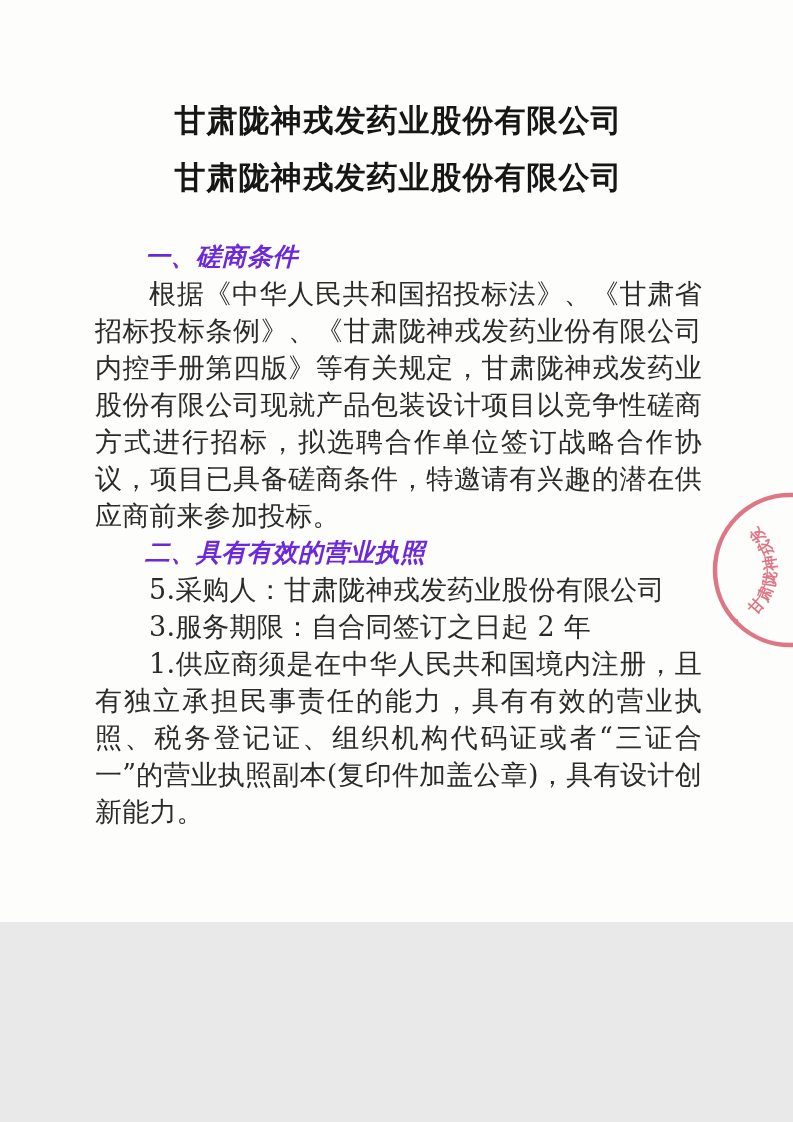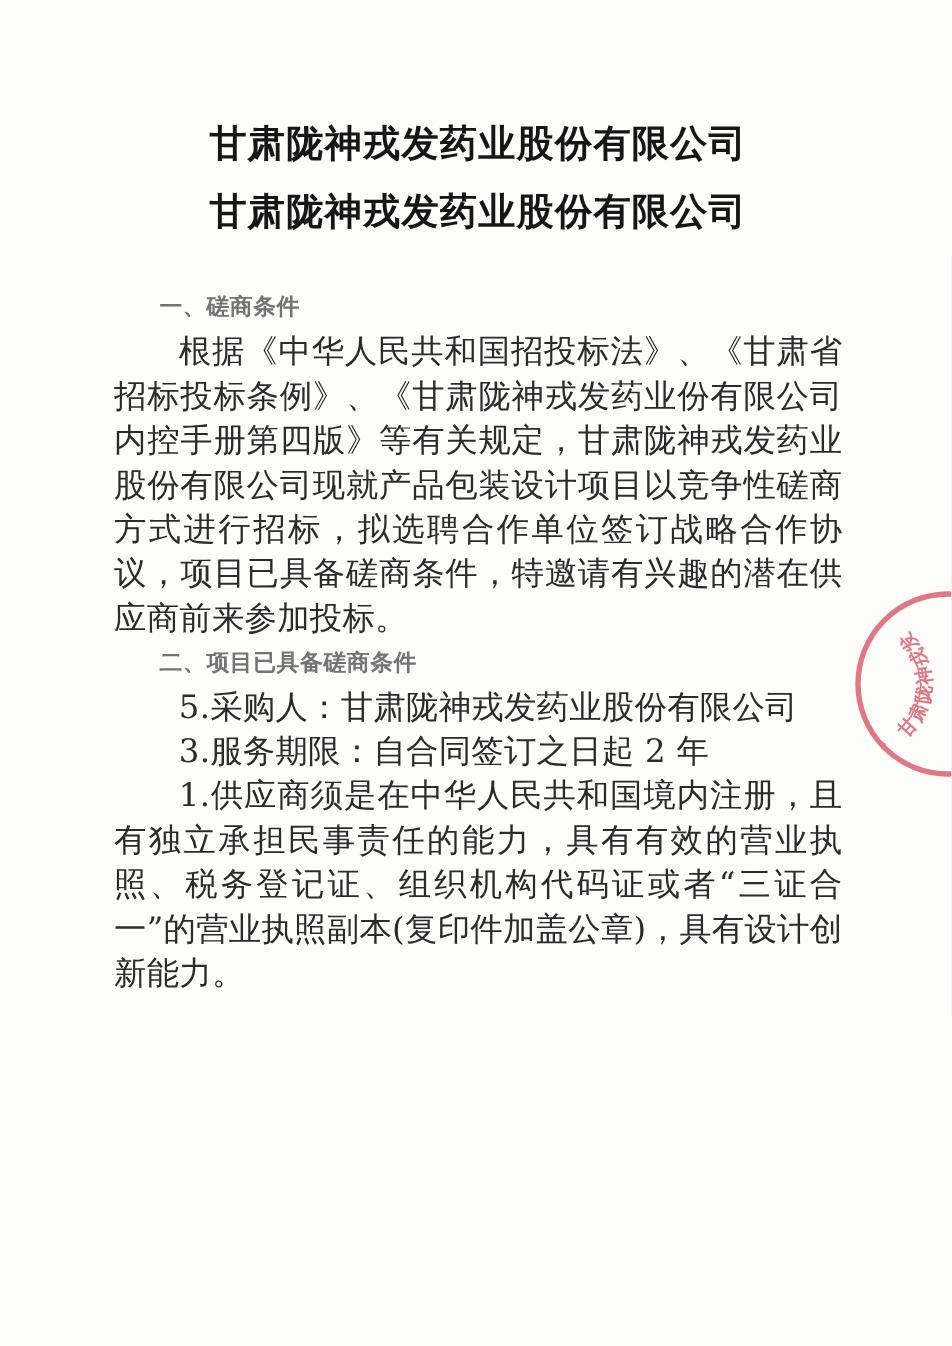--- a/index.html
+++ b/index.html
@@ -1,20 +1,20 @@
 <!DOCTYPE html>
 <html><head>
 <meta charset="utf-8">
 <style>
   * { margin: 0; padding: 0; box-sizing: border-box; }
   html, body { background: #e9e9e9; }
   .page {
     position: relative;
     width: 793px;
-    height: 1122px;
+    height: 922px;
     margin: 0 auto;
     background: #fdfdfc;
     overflow: hidden;
     color: #262626;
     font-family: "DejaVu Serif", "Liberation Serif", serif;
   }
   .doc {
     position: absolute;
     left: 95px;
     top: 92px;
@@ -29,25 +29,26 @@
     font-weight: bold;
     line-height: 57px;
     color: #161616;
     letter-spacing: 1px;
     white-space: nowrap;
   }
   .body-text { }
   .section-heading {
     font-family: "Liberation Sans", "DejaVu Sans", sans-serif;
     font-weight: bold;
-    color: #737373;
-    font-size: 19px;
+    color: #6d28d9;
+    font-size: 25px;
     line-height: 37px;
     text-indent: 2em;
     letter-spacing: 0.5px;
+    font-style: italic;
   }
   .para {
     font-size: 27px;
     line-height: 37px;
     letter-spacing: 0.2px;
     text-indent: 2em;
     text-align: justify;
     text-align-last: left;
     color: #2b2b2b;
   }
@@ -73,21 +74,21 @@
     </div>
 
     <div class="body-text">
 
       <div class="section">
         <div class="section-heading">一、磋商条件</div>
         <p class="para">根据《中华人民共和国招投标法》、《甘肃省招标投标条例》、《甘肃陇神戎发药业份有限公司内控手册第四版》等有关规定，甘肃陇神戎发药业股份有限公司现就产品包装设计项目以竞争性磋商方式进行招标，拟选聘合作单位签订战略合作协议，项目已具备磋商条件，特邀请有兴趣的潜在供应商前来参加投标。</p>
       </div>
 
       <div class="section">
-        <div class="section-heading">二、项目已具备磋商条件</div>
+        <div class="section-heading">二、具有有效的营业执照</div>
         <p class="para">5.采购人：甘肃陇神戎发药业股份有限公司</p>
         <p class="para">3.服务期限：自合同签订之日起 2 年</p>
       </div>
 
       <div class="section">
         <p class="para">1.供应商须是在中华人民共和国境内注册，且有独立承担民事责任的能力，具有有效的营业执照、税务登记证、组织机构代码证或者“三证合一”的营业执照副本(复印件加盖公章)，具有设计创新能力。</p>
       </div>
 
     </div>
   </div>

